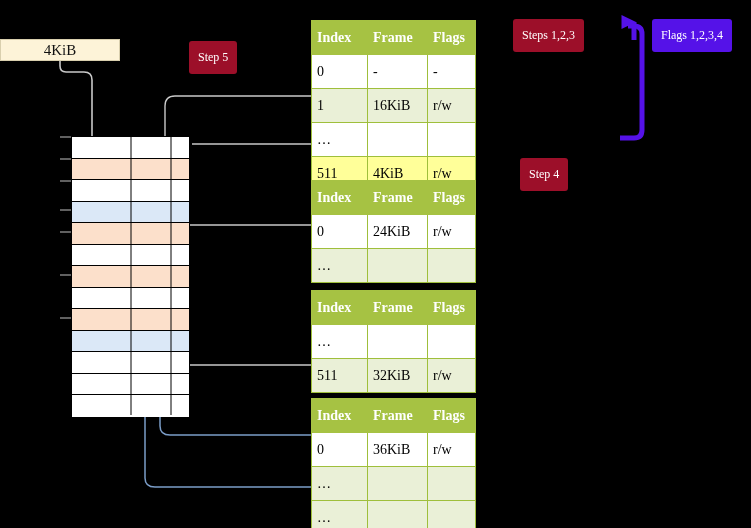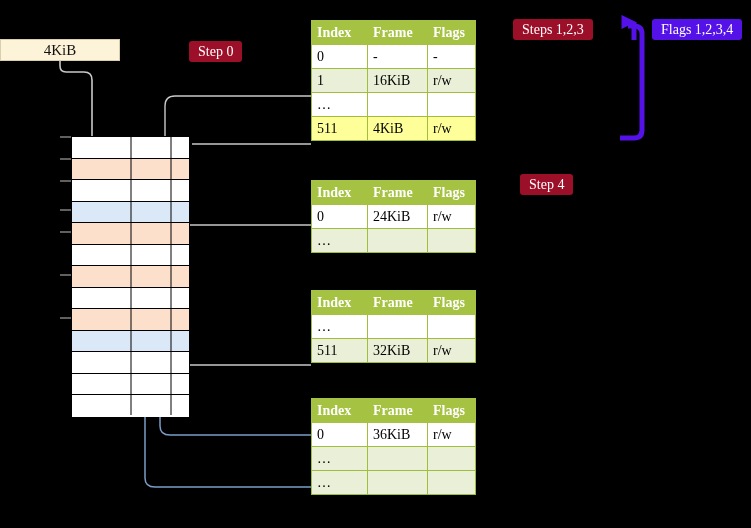--- a/index.html
+++ b/index.html
@@ -9,44 +9,44 @@
   .layer{position:absolute;left:0;top:0;width:751px;height:528px;}
   svg.layer{pointer-events:none;}
 
   
   #kib-box{position:absolute;left:0;top:39px;width:120px;height:22px;
            background:#fdf3d8;border:1px solid #d9cfae;
            display:flex;align-items:center;justify-content:center;
            font-size:15px;color:#111;box-sizing:border-box;}
 
   
-  .badge{position:absolute;color:#fff;font-size:14px;padding:2px 9px;
+  .badge{position:absolute;color:#fff;font-size:12px;padding:8px 9px;
          border-radius:3px;white-space:nowrap;line-height:17px;}
   .badge.red{background:#9c0f29;}
   .badge.blue{background:#5512e8;}
   #badge-step0{left:189px;top:41px;}
-  #badge-step4{left:520px;top:174px;}
+  #badge-step4{left:520px;top:158px;}
   #badge-s123{left:513px;top:19px;}
   #badge-s1234{left:652px;top:19px;}
 
   
   #mem-grid{position:absolute;left:71px;top:136px;width:119px;height:279px;
             border:1px solid #000;box-sizing:border-box;}
   #mem-grid .mrow{height:21.5px;border-bottom:1px solid #000;box-sizing:border-box;
                   position:relative;}
   #mem-grid .mrow:last-child{border-bottom:none;}
   #mem-grid .mrow.w{background:#ffffff;}
   #mem-grid .mrow.o{background:#fce0cb;}
   #mem-grid .mrow.b{background:#dbe8f7;}
 
   
   .ptable{position:absolute;border-collapse:collapse;
           font-size:14px;background:#fff;}
   .ptable th,.ptable td{border:1px solid #9fbf3b;padding:2px 5px;
-          text-align:left;white-space:nowrap;height:24px;box-sizing:border-box;margin-top:9px;}
+          text-align:left;white-space:nowrap;height:34px;box-sizing:border-box;margin-top:9px;}
   .ptable th{background:#a6c243;color:#ffffff;font-weight:bold;
              border-color:#a6c243;font-size:14px;}
   .ptable td.c0{width:56px;}
   .ptable td.c1{width:60px;}
   .ptable td.c2{width:48px;}
   .ptable th.c0{width:56px;}
   .ptable th.c1{width:60px;}
   .ptable th.c2{width:48px;}
   .ptable tr.alt td{background:#eaf0d7;}
   .ptable tr.hl td{background:#ffff99;}
@@ -110,21 +110,21 @@
   </g>
 
   <g>
     <path d="M620,138 L634,138 Q642,138 642,130 L642,34 Q642,26 634,26 L628,26" fill="none" stroke="#5512e8" stroke-width="5"></path>
     <path d="M634,40 L634,22" fill="none" stroke="#5512e8" stroke-width="5" marker-end="url(#ah-violet)"></path>
   </g>
 </svg>
 
 <div id="kib-box">4KiB</div>
 
-<div class="badge red" id="badge-step0">Step 0</div>
+<div class="badge red" id="badge-step0">Step 5</div>
 <div class="badge red" id="badge-step4">Step 4</div>
 <div class="badge red" id="badge-s123">Steps 1,2,3</div>
 <div class="badge blue" id="badge-s1234">Flags 1,2,3,4</div>
 
 <div id="mem-grid">
     <div class="mrow w"></div>
     <div class="mrow o"></div>
     <div class="mrow w"></div>
     <div class="mrow b"></div>
     <div class="mrow o"></div>

